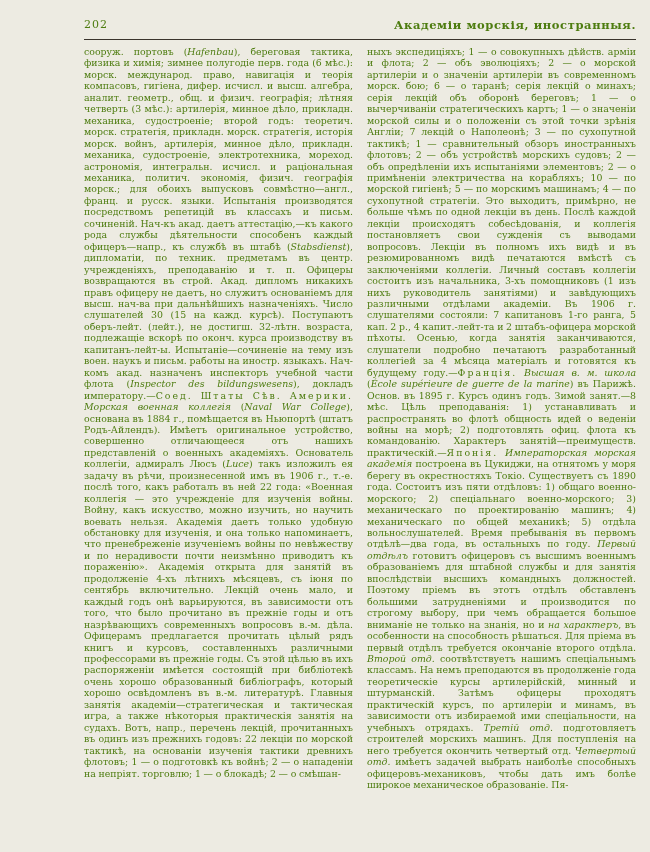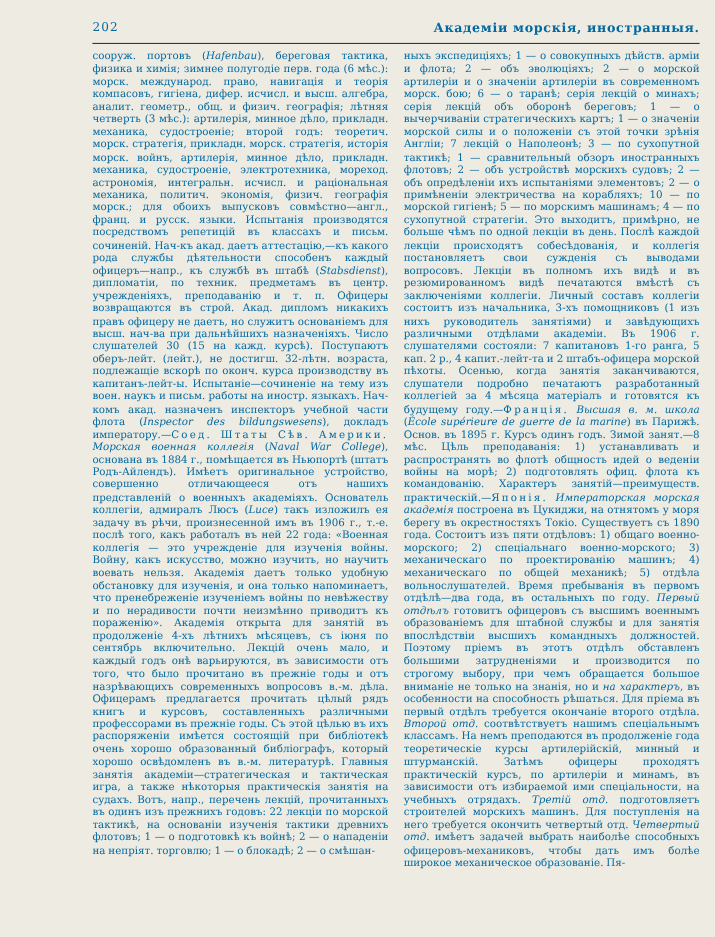--- a/index.html
+++ b/index.html
@@ -6,21 +6,21 @@
     margin: 0;
     padding: 0;
     background: #9b978e;
   }
   .page {
     position: relative;
     width: 650px;
     height: 852px;
     margin: 0 auto;
     background: #edebe2;
-    color: #0369a1;
+    color: #4d7c0f;
     font-family: "DejaVu Serif", "Liberation Serif", serif;
     overflow: hidden;
     box-sizing: border-box;
   }
   .content {
     position: absolute;
     left: 84px;
     top: 13px;
     width: 552px;
   }

